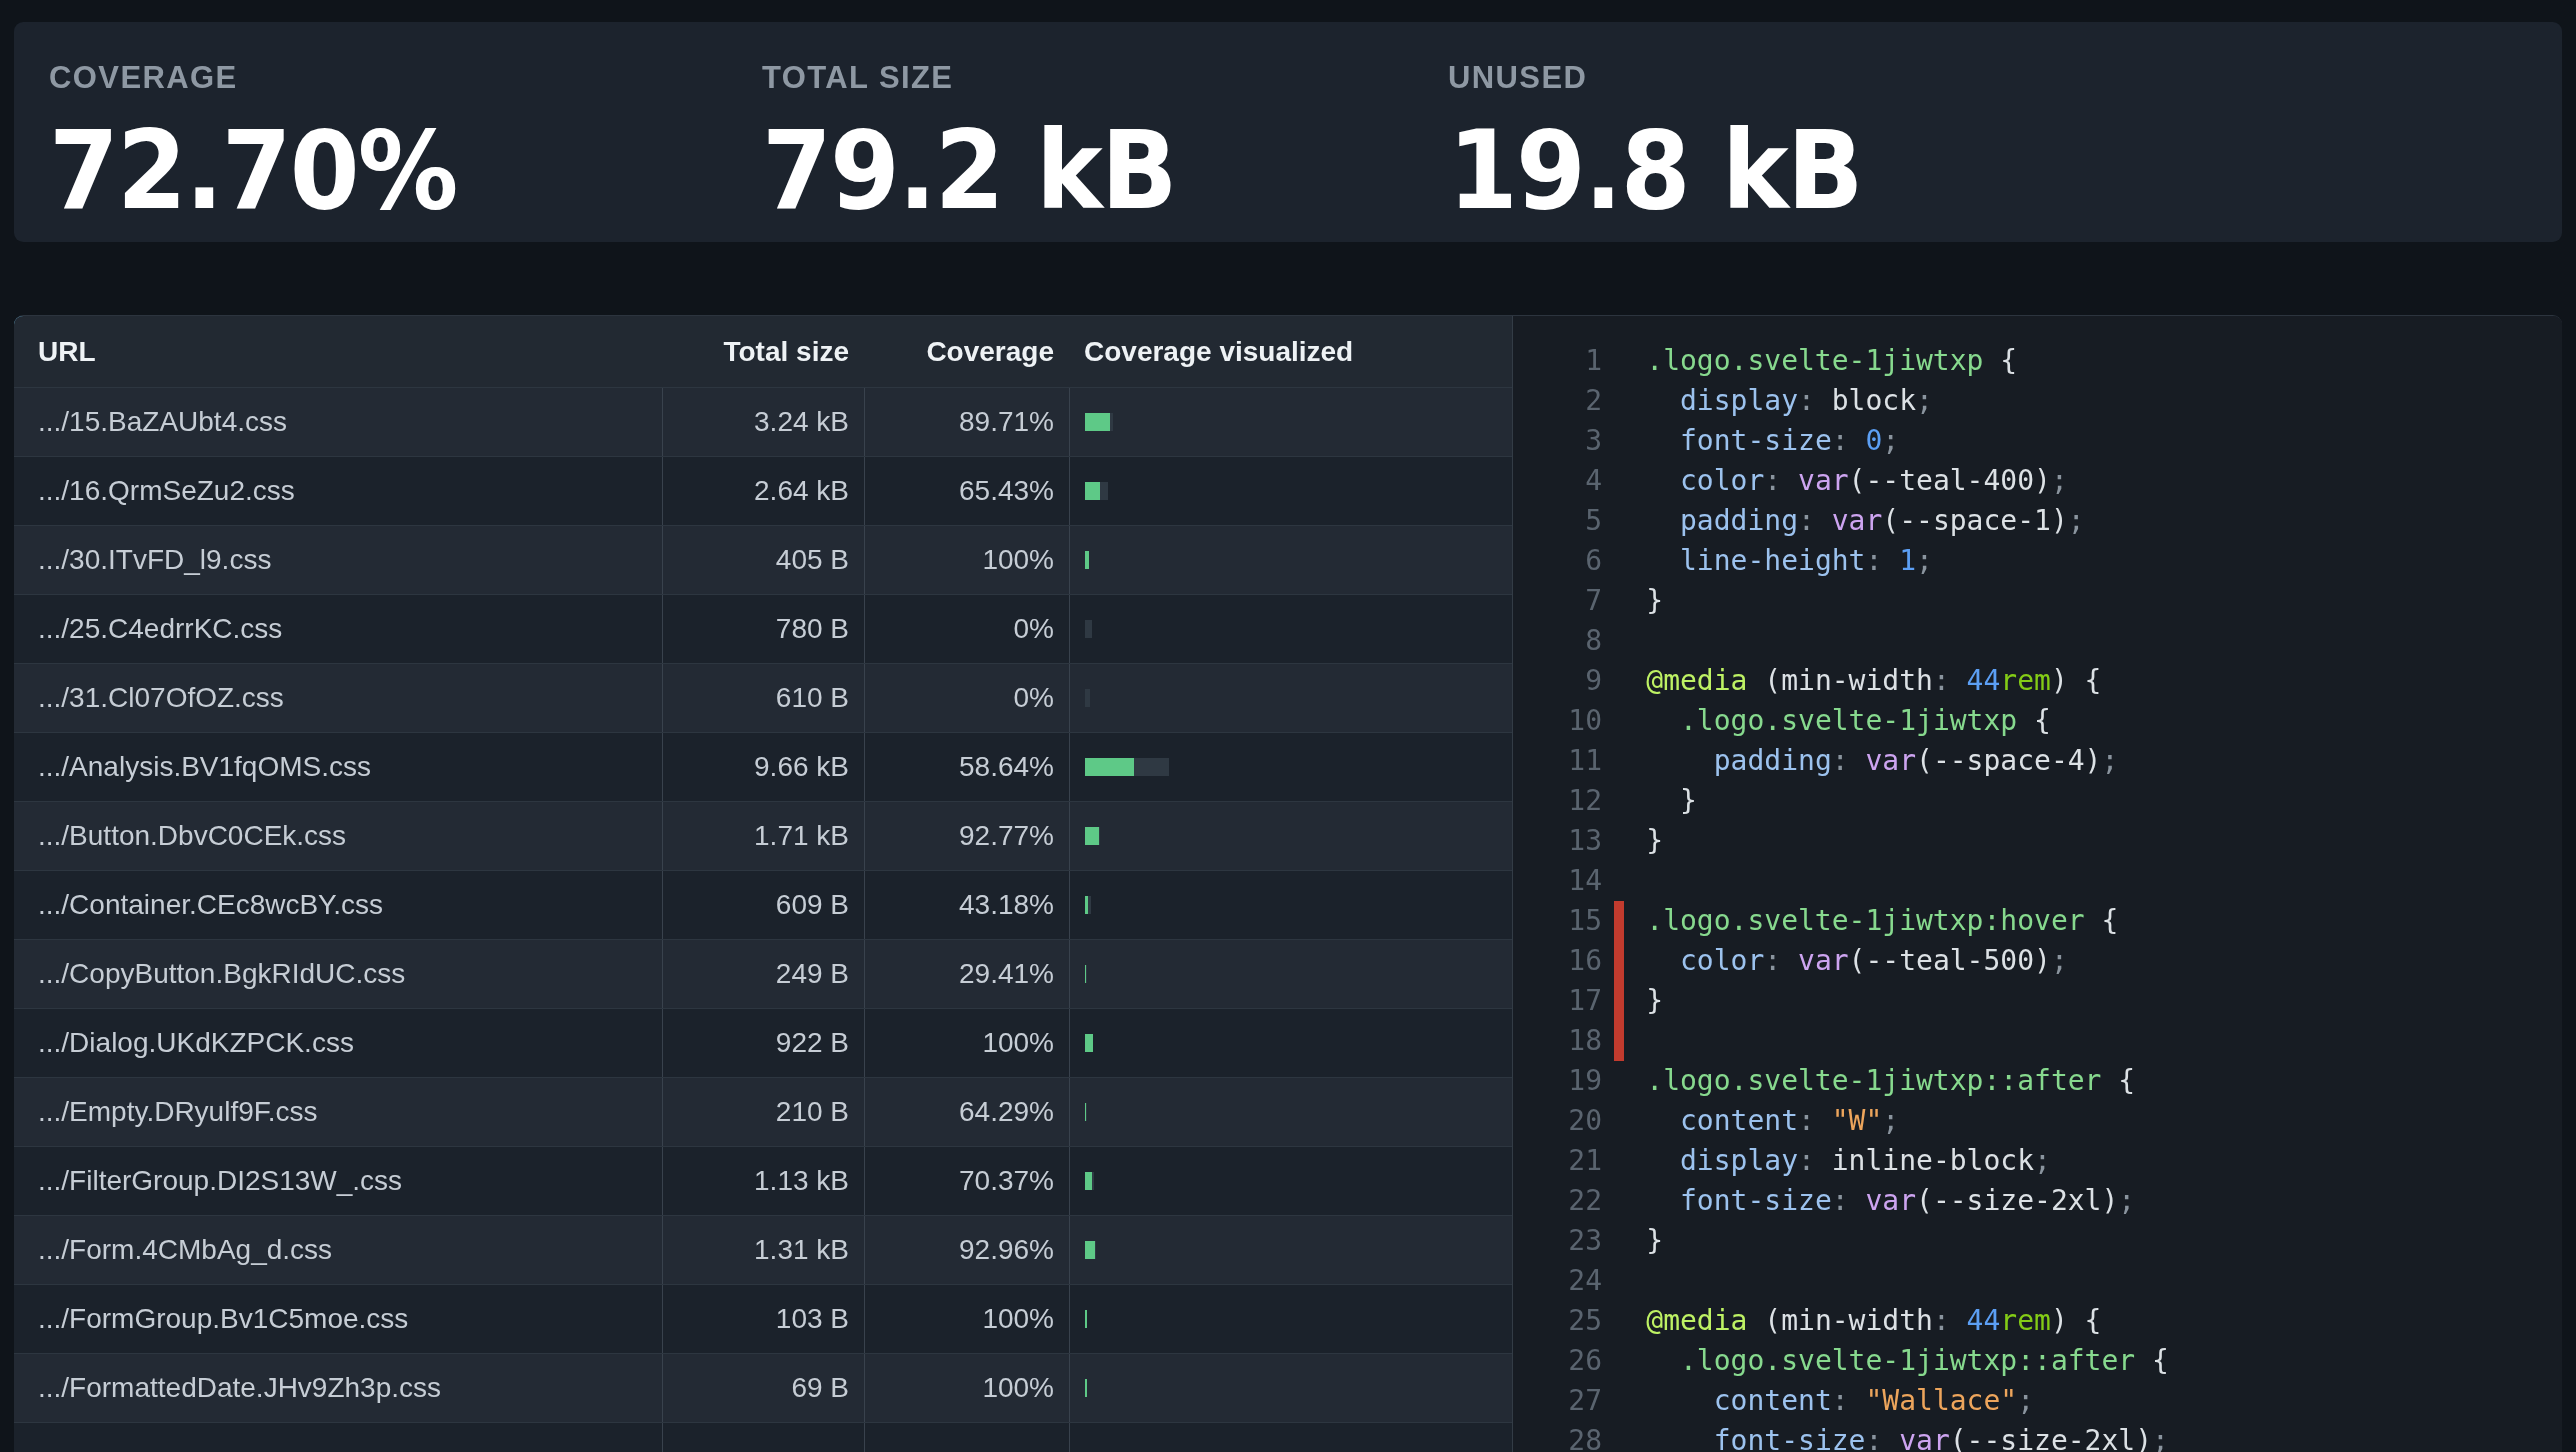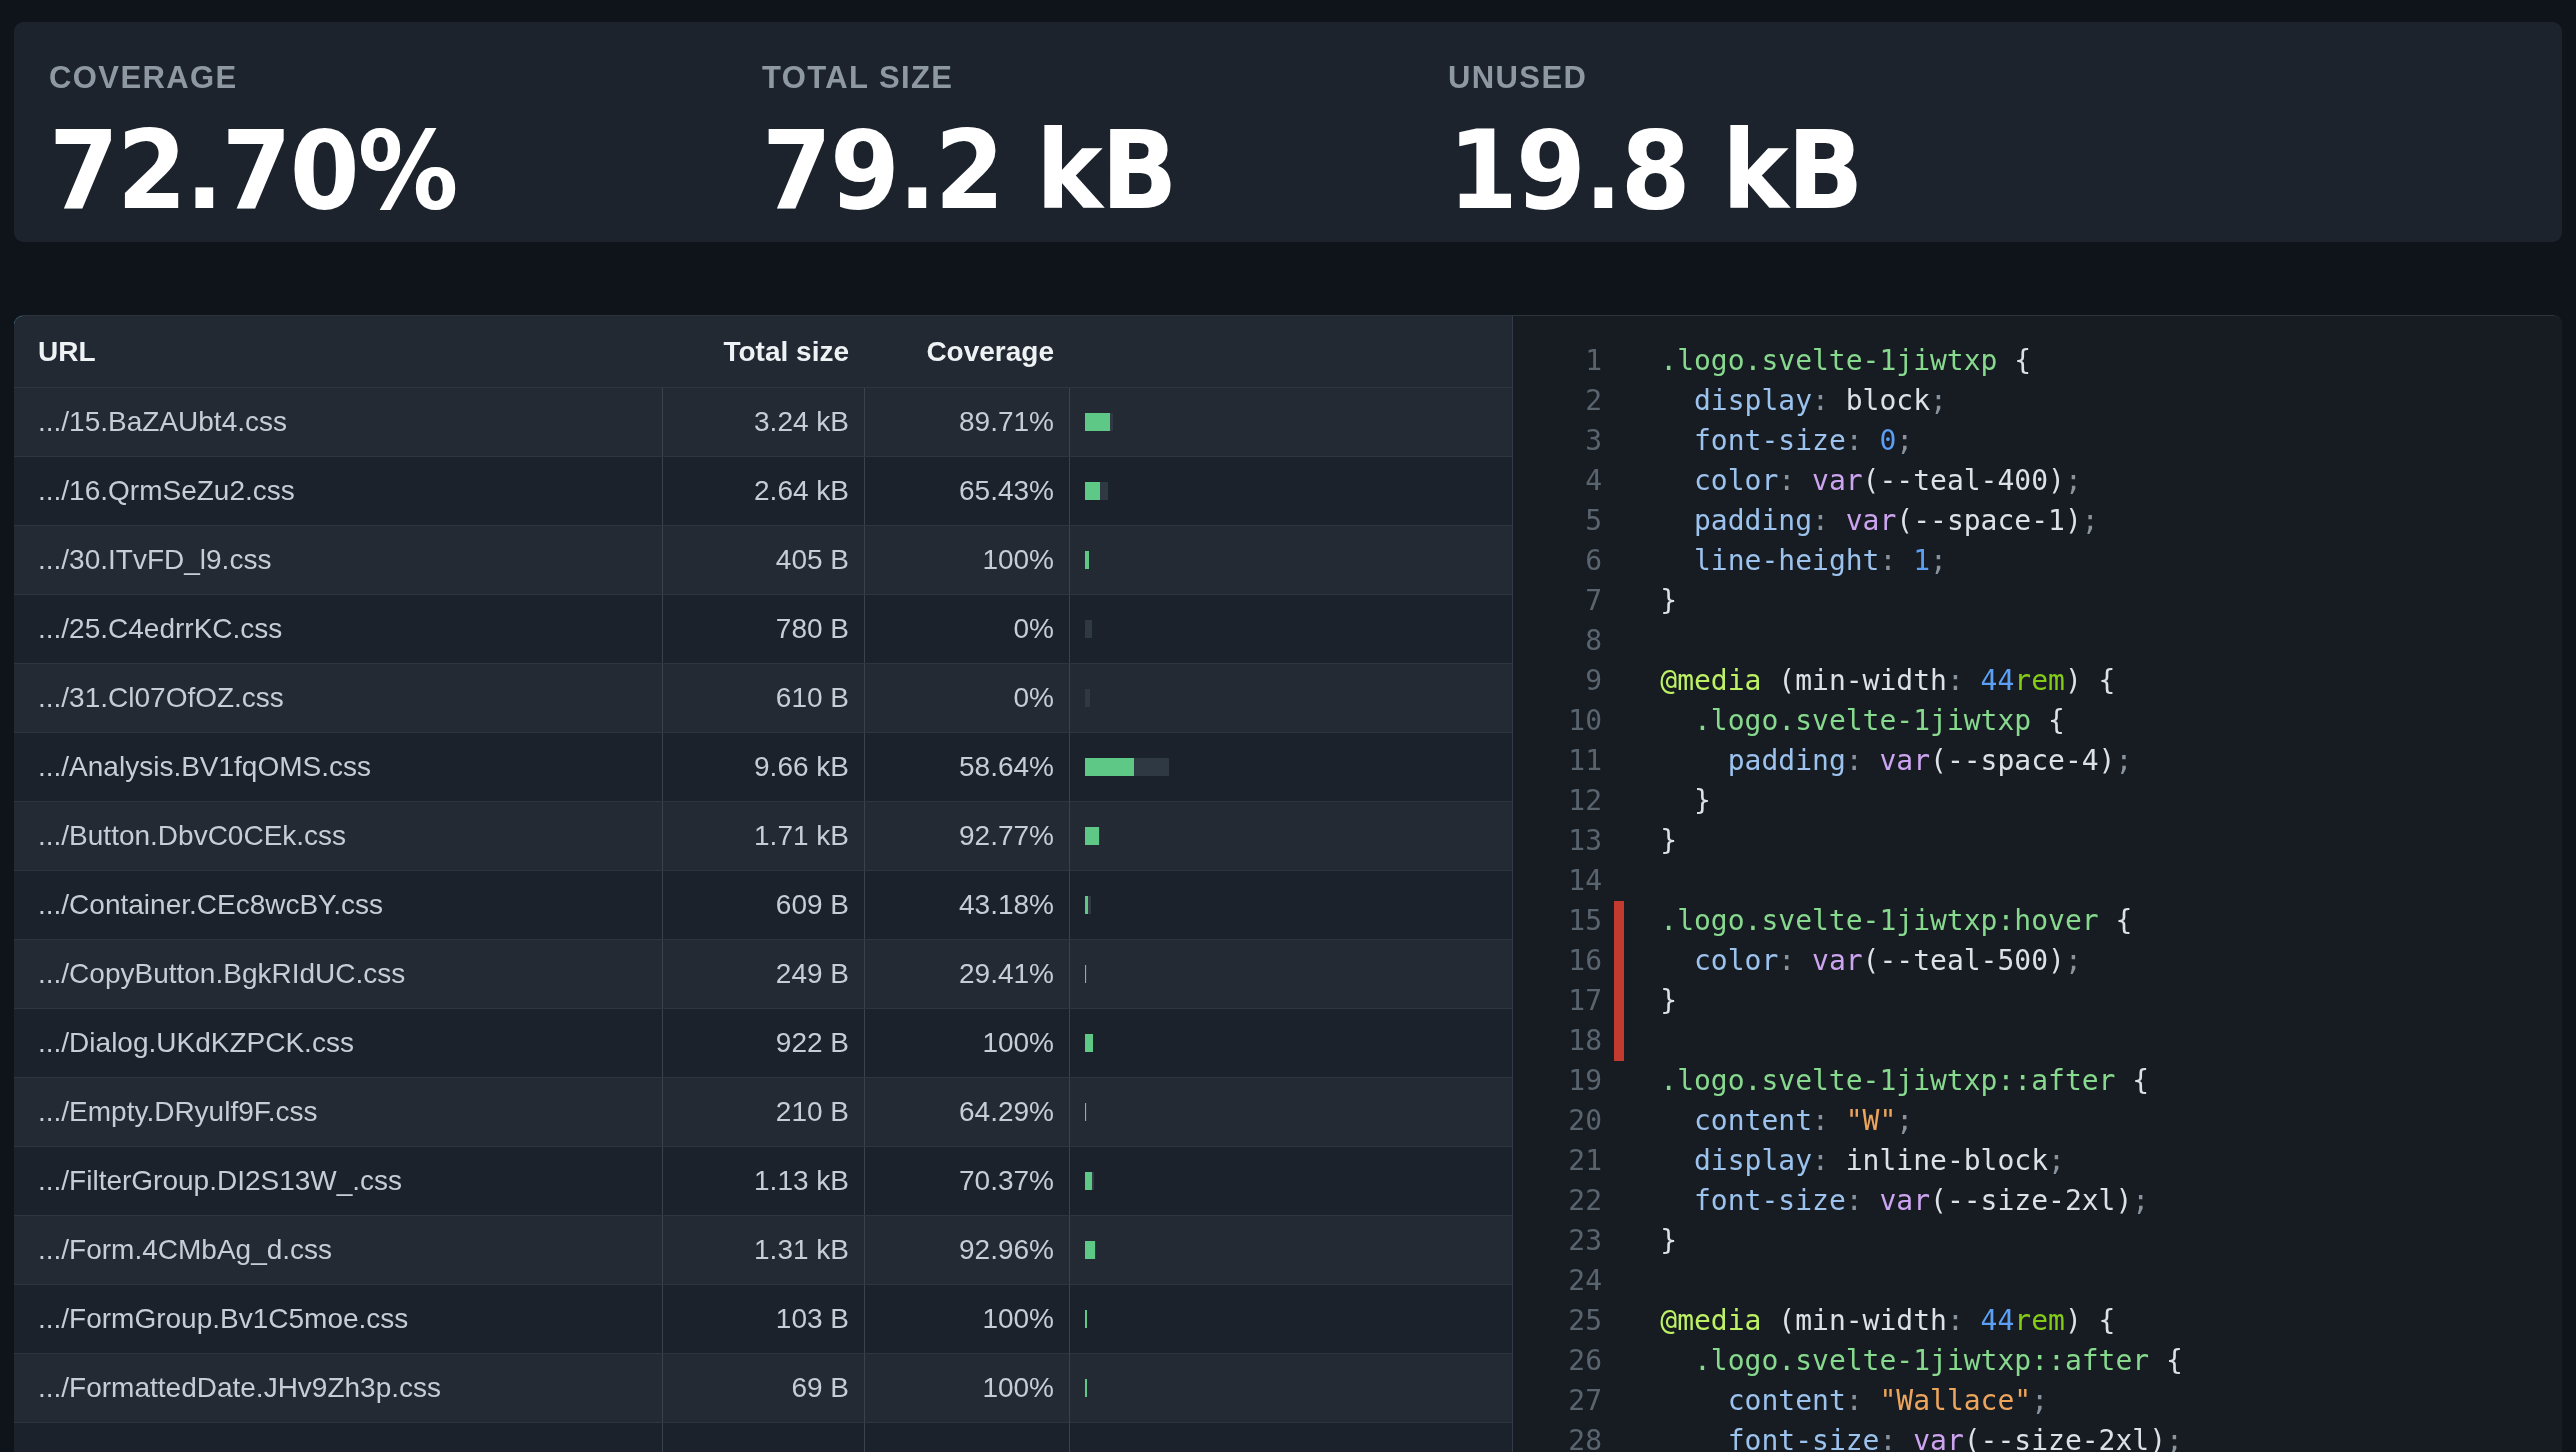--- a/index.html
+++ b/index.html
@@ -65,21 +65,21 @@
   .trow:not(.thead) .cell + .cell{ border-left:0.9px solid #39424d; }
   .bar{ display:flex; height:18.7px; }
   .bar-used{ background:#5ec987; height:100%; }
   .bar-unused{ background:#2f3943; height:100%; }
 
   
   .code-line{ display:flex; height:40px; line-height:40px; white-space:pre; }
   .ln{ width:89px; flex:none; text-align:right; color:#5a646f; }
   .mark{ width:10.3px; flex:none; margin-left:12px; }
   .code-line.unused .mark{ background:#c23b2e; }
-  .src{ margin-left:36px; }
+  .src{ margin-left:22px; }
   .t-sel{ color:#87d98e; }
   .t-prop{ color:#9cc2ee; }
   .t-pun{ color:#8a949e; }
   .t-val{ color:#dce1e5; }
   .t-kw{ color:#cda4f0;text-align:right; }
   .t-num{ color:#5c9ff4; }
   .t-unit{ color:#84cc16; }
   .t-at{ color:#bef264; }
   .t-str{ color:#eda55c; }
   .t-pln{ color:#dce1e5; }
@@ -101,20 +101,21 @@
     <div class="stat-value">19.8 kB</div>
   </div>
 </section>
 
 <section class="main-panel">
   <div class="table-pane">
     <div class="trow thead">
       <div class="cell url">URL</div>
       <div class="cell right">Total size</div>
       <div class="cell right">Coverage</div>
+      <div class="cell viz">Coverage visualized</div>
     </div>
     <div id="table-body">
         <div class="trow">
           <div class="cell url">.../15.BaZAUbt4.css</div>
           <div class="cell right">3.24 kB</div>
           <div class="cell right">89.71%</div>
           <div class="cell viz">
             <div class="bar">
               <div class="bar-used" style="width: 25px; background: rgb(94, 201, 135);"></div>
               <div class="bar-unused" style="width: 2.8px; background: rgb(47, 57, 67);"></div>

